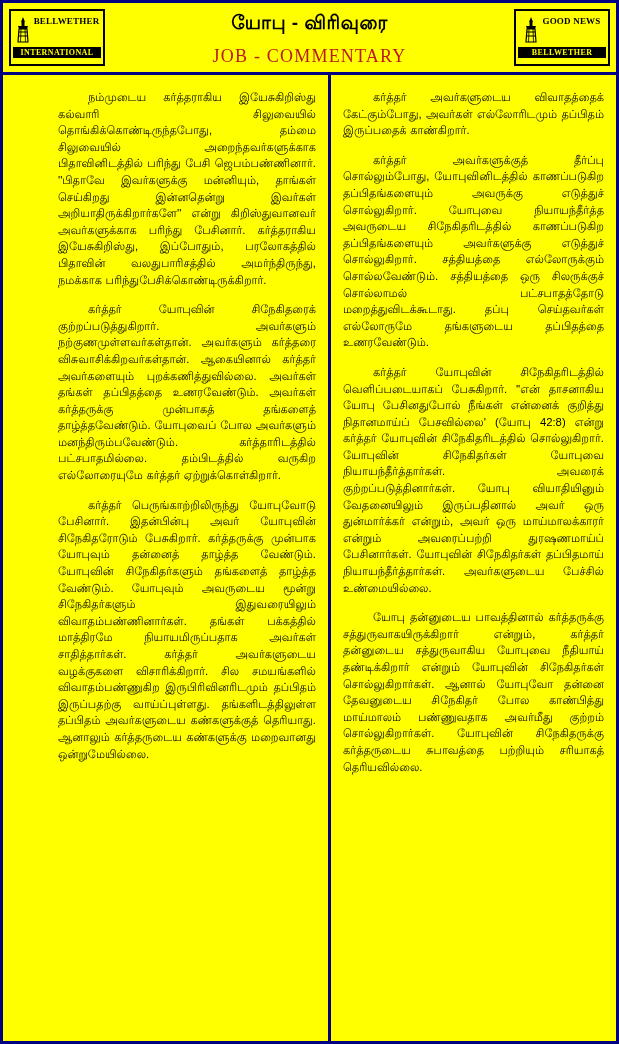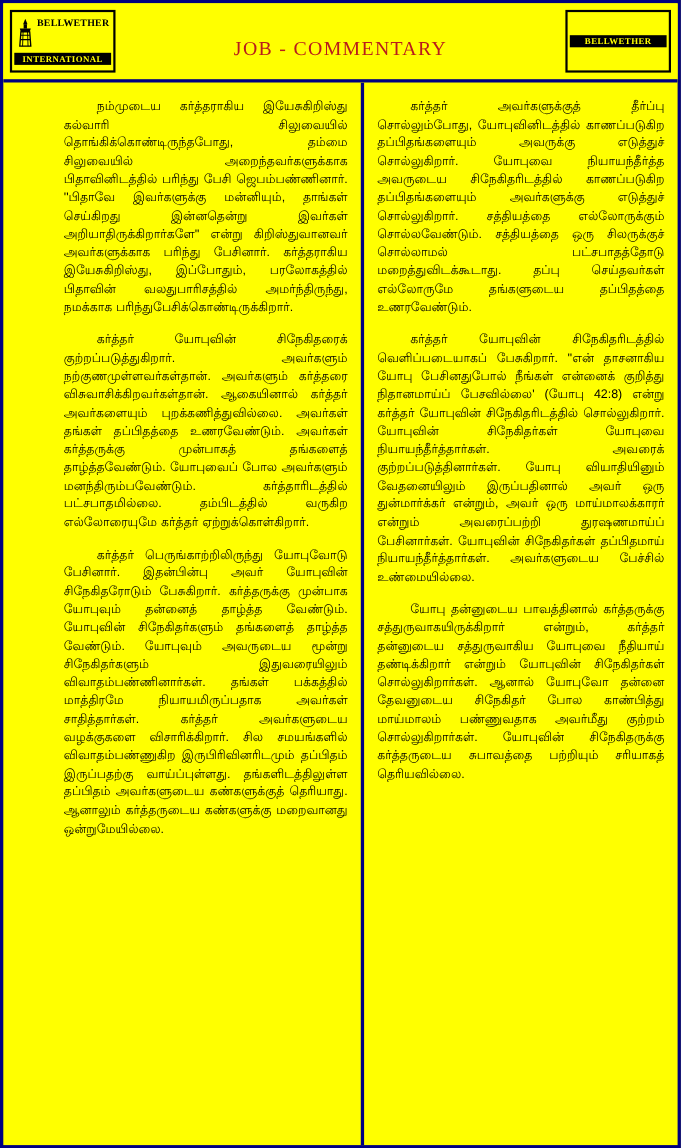--- a/index.html
+++ b/index.html
@@ -142,38 +142,57 @@
           </svg>
         </span>
         <span class="logo-words">
           <span class="logo-line">BELLWETHER</span>
         </span>
       </div>
       <div class="logo-bar2">INTERNATIONAL</div>
     </div>
 
     <div class="title-block">
+      <div class="title-ta">யோபு - விரிவுரை</div>
       <div class="title-en">JOB  -  COMMENTARY</div>
     </div>
 
     <div class="logo-box">
+      <div class="logo-inner">
+        <span class="logo-mark">
+          <svg width="16" height="26" viewBox="0 0 16 26" aria-hidden="true">
+            <polygon points="8,0 10,5 6,5" fill="#000"></polygon>
+            <rect x="6.5" y="5" width="3" height="4" fill="#000"></rect>
+            <polygon points="3,9 13,9 12,12 4,12" fill="#000"></polygon>
+            <path d="M4 12 L3 25 L13 25 L12 12 Z" fill="none" stroke="#000" stroke-width="1.2"></path>
+            <line x1="4" y1="15" x2="12" y2="15" stroke="#000" stroke-width="1"></line>
+            <line x1="3.6" y1="19" x2="12.4" y2="19" stroke="#000" stroke-width="1"></line>
+            <line x1="6" y1="12" x2="5.5" y2="25" stroke="#000" stroke-width="0.8"></line>
+            <line x1="10" y1="12" x2="10.5" y2="25" stroke="#000" stroke-width="0.8"></line>
+          </svg>
+        </span>
+        <span class="logo-words">
+          <span class="logo-line">GOOD NEWS</span>
+        </span>
+      </div>
       <div class="logo-bar2">BELLWETHER</div>
     </div>
 
   </div>
 
   <div class="columns">
 
     <div class="col col-left">
       <p class="para">நம்முடைய கர்த்தராகிய இயேசுகிறிஸ்து கல்வாரி சிலுவையில் தொங்கிக்கொண்டிருந்தபோது, தம்மை சிலுவையில் அறைந்தவர்களுக்காக பிதாவினிடத்தில் பரிந்து பேசி ஜெபம்பண்ணினார். ''பிதாவே இவர்களுக்கு மன்னியும், தாங்கள் செய்கிறது இன்னதென்று இவர்கள் அறியாதிருக்கிறார்களே'' என்று கிறிஸ்துவானவர் அவர்களுக்காக பரிந்து பேசினார். கர்த்தராகிய இயேசுகிறிஸ்து, இப்போதும், பரலோகத்தில் பிதாவின் வலதுபாரிசத்தில் அமர்ந்திருந்து, நமக்காக பரிந்துபேசிக்கொண்டிருக்கிறார்.</p>
       <p class="para">கர்த்தர் யோபுவின் சிநேகிதரைக் குற்றப்படுத்துகிறார். அவர்களும் நற்குணமுள்ளவர்கள்தான். அவர்களும் கர்த்தரை விசுவாசிக்கிறவர்கள்தான். ஆகையினால் கர்த்தர் அவர்களையும் புறக்கணித்துவில்லை. அவர்கள் தங்கள் தப்பிதத்தை உணரவேண்டும். அவர்கள் கர்த்தருக்கு முன்பாகத் தங்களைத் தாழ்த்தவேண்டும். யோபுவைப் போல அவர்களும் மனந்திரும்பவேண்டும். கர்த்தாரிடத்தில் பட்சபாதமில்லை. தம்பிடத்தில் வருகிற எல்லோரையுமே கர்த்தர் ஏற்றுக்கொள்கிறார்.</p>
       <p class="para">கர்த்தர் பெருங்காற்றிலிருந்து யோபுவோடு பேசினார். இதன்பின்பு அவர் யோபுவின் சிநேகிதரோடும் பேசுகிறார். கர்த்தருக்கு முன்பாக யோபுவும் தன்னைத் தாழ்த்த வேண்டும். யோபுவின் சிநேகிதர்களும் தங்களைத் தாழ்த்த வேண்டும். யோபுவும் அவருடைய மூன்று சிநேகிதர்களும் இதுவரையிலும் விவாதம்பண்ணினார்கள். தங்கள் பக்கத்தில் மாத்திரமே நியாயமிருப்பதாக அவர்கள் சாதித்தார்கள். கர்த்தர் அவர்களுடைய வழக்குகளை விசாரிக்கிறார். சில சமயங்களில் விவாதம்பண்ணுகிற இருபிரிவினரிடமும் தப்பிதம் இருப்பதற்கு வாய்ப்புள்ளது. தங்களிடத்திலுள்ள தப்பிதம் அவர்களுடைய கண்களுக்குத் தெரியாது. ஆனாலும் கர்த்தருடைய கண்களுக்கு மறைவானது ஒன்றுமேயில்லை.</p>
     </div>
 
     <div class="col col-right">
+      <p class="para">கர்த்தர் அவர்களுடைய விவாதத்தைக் கேட்கும்போது, அவர்கள் எல்லோரிடமும் தப்பிதம் இருப்பதைக் காண்கிறார்.</p>
       <p class="para">கர்த்தர் அவர்களுக்குத் தீர்ப்பு சொல்லும்போது, யோபுவினிடத்தில் காணப்படுகிற தப்பிதங்களையும் அவருக்கு எடுத்துச் சொல்லுகிறார். யோபுவை நியாயந்தீர்த்த அவருடைய சிநேகிதரிடத்தில் காணப்படுகிற தப்பிதங்களையும் அவர்களுக்கு எடுத்துச் சொல்லுகிறார். சத்தியத்தை எல்லோருக்கும் சொல்லவேண்டும். சத்தியத்தை ஒரு சிலருக்குச் சொல்லாமல் பட்சபாதத்தோடு மறைத்துவிடக்கூடாது. தப்பு செய்தவர்கள் எல்லோருமே தங்களுடைய தப்பிதத்தை உணரவேண்டும்.</p>
       <p class="para">கர்த்தர் யோபுவின் சிநேகிதரிடத்தில் வெளிப்படையாகப் பேசுகிறார். ''என் தாசனாகிய யோபு பேசினதுபோல் நீங்கள் என்னைக் குறித்து நிதானமாய்ப் பேசவில்லை' (யோபு 42:8) என்று கர்த்தர் யோபுவின் சிநேகிதரிடத்தில் சொல்லுகிறார். யோபுவின் சிநேகிதர்கள் யோபுவை நியாயந்தீர்த்தார்கள். அவரைக் குற்றப்படுத்தினார்கள். யோபு வியாதியினும் வேதனையிலும் இருப்பதினால் அவர் ஒரு துன்மார்க்கர் என்றும், அவர் ஒரு மாய்மாலக்காரர் என்றும் அவரைப்பற்றி துரஷணமாய்ப் பேசினார்கள். யோபுவின் சிநேகிதர்கள் தப்பிதமாய் நியாயந்தீர்த்தார்கள். அவர்களுடைய பேச்சில் உண்மையில்லை.</p>
       <p class="para">யோபு தன்னுடைய பாவத்தினால் கர்த்தருக்கு சத்துருவாகயிருக்கிறார் என்றும், கர்த்தர் தன்னுடைய சத்துருவாகிய யோபுவை நீதியாய் தண்டிக்கிறார் என்றும் யோபுவின் சிநேகிதர்கள் சொல்லுகிறார்கள். ஆனால் யோபுவோ தன்னை தேவனுடைய சிநேகிதர் போல காண்பித்து மாய்மாலம் பண்ணுவதாக அவர்மீது குற்றம் சொல்லுகிறார்கள். யோபுவின் சிநேகிதருக்கு கர்த்தருடைய சுபாவத்தை பற்றியும் சரியாகத் தெரியவில்லை.</p>
     </div>
 
   </div>
 
 </div>
 
 </body></html>

